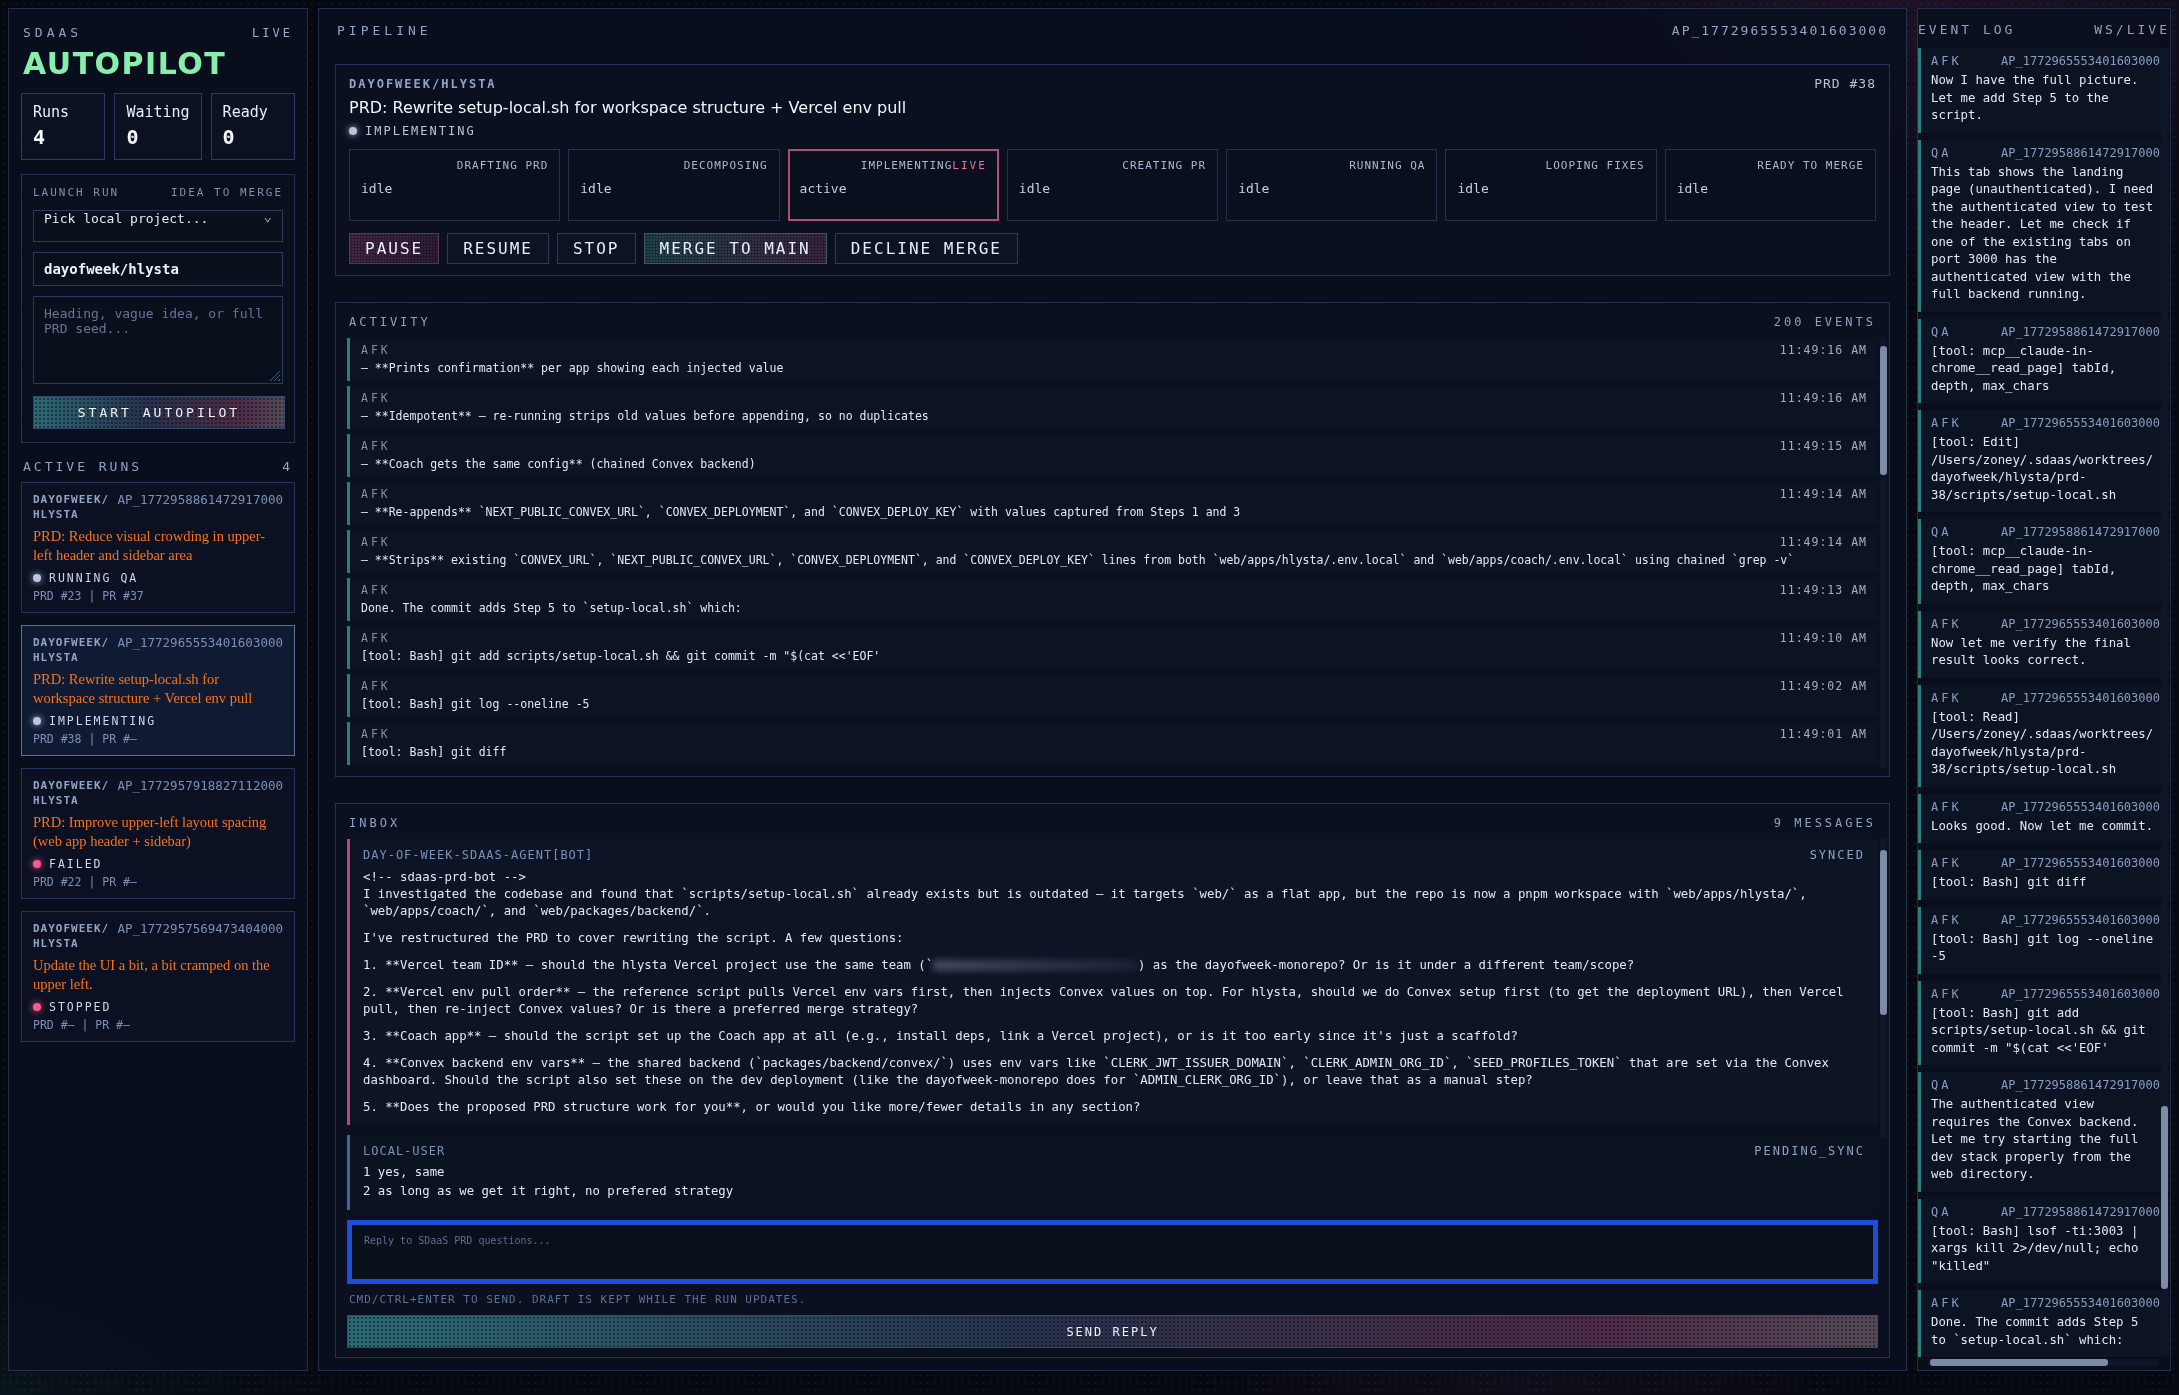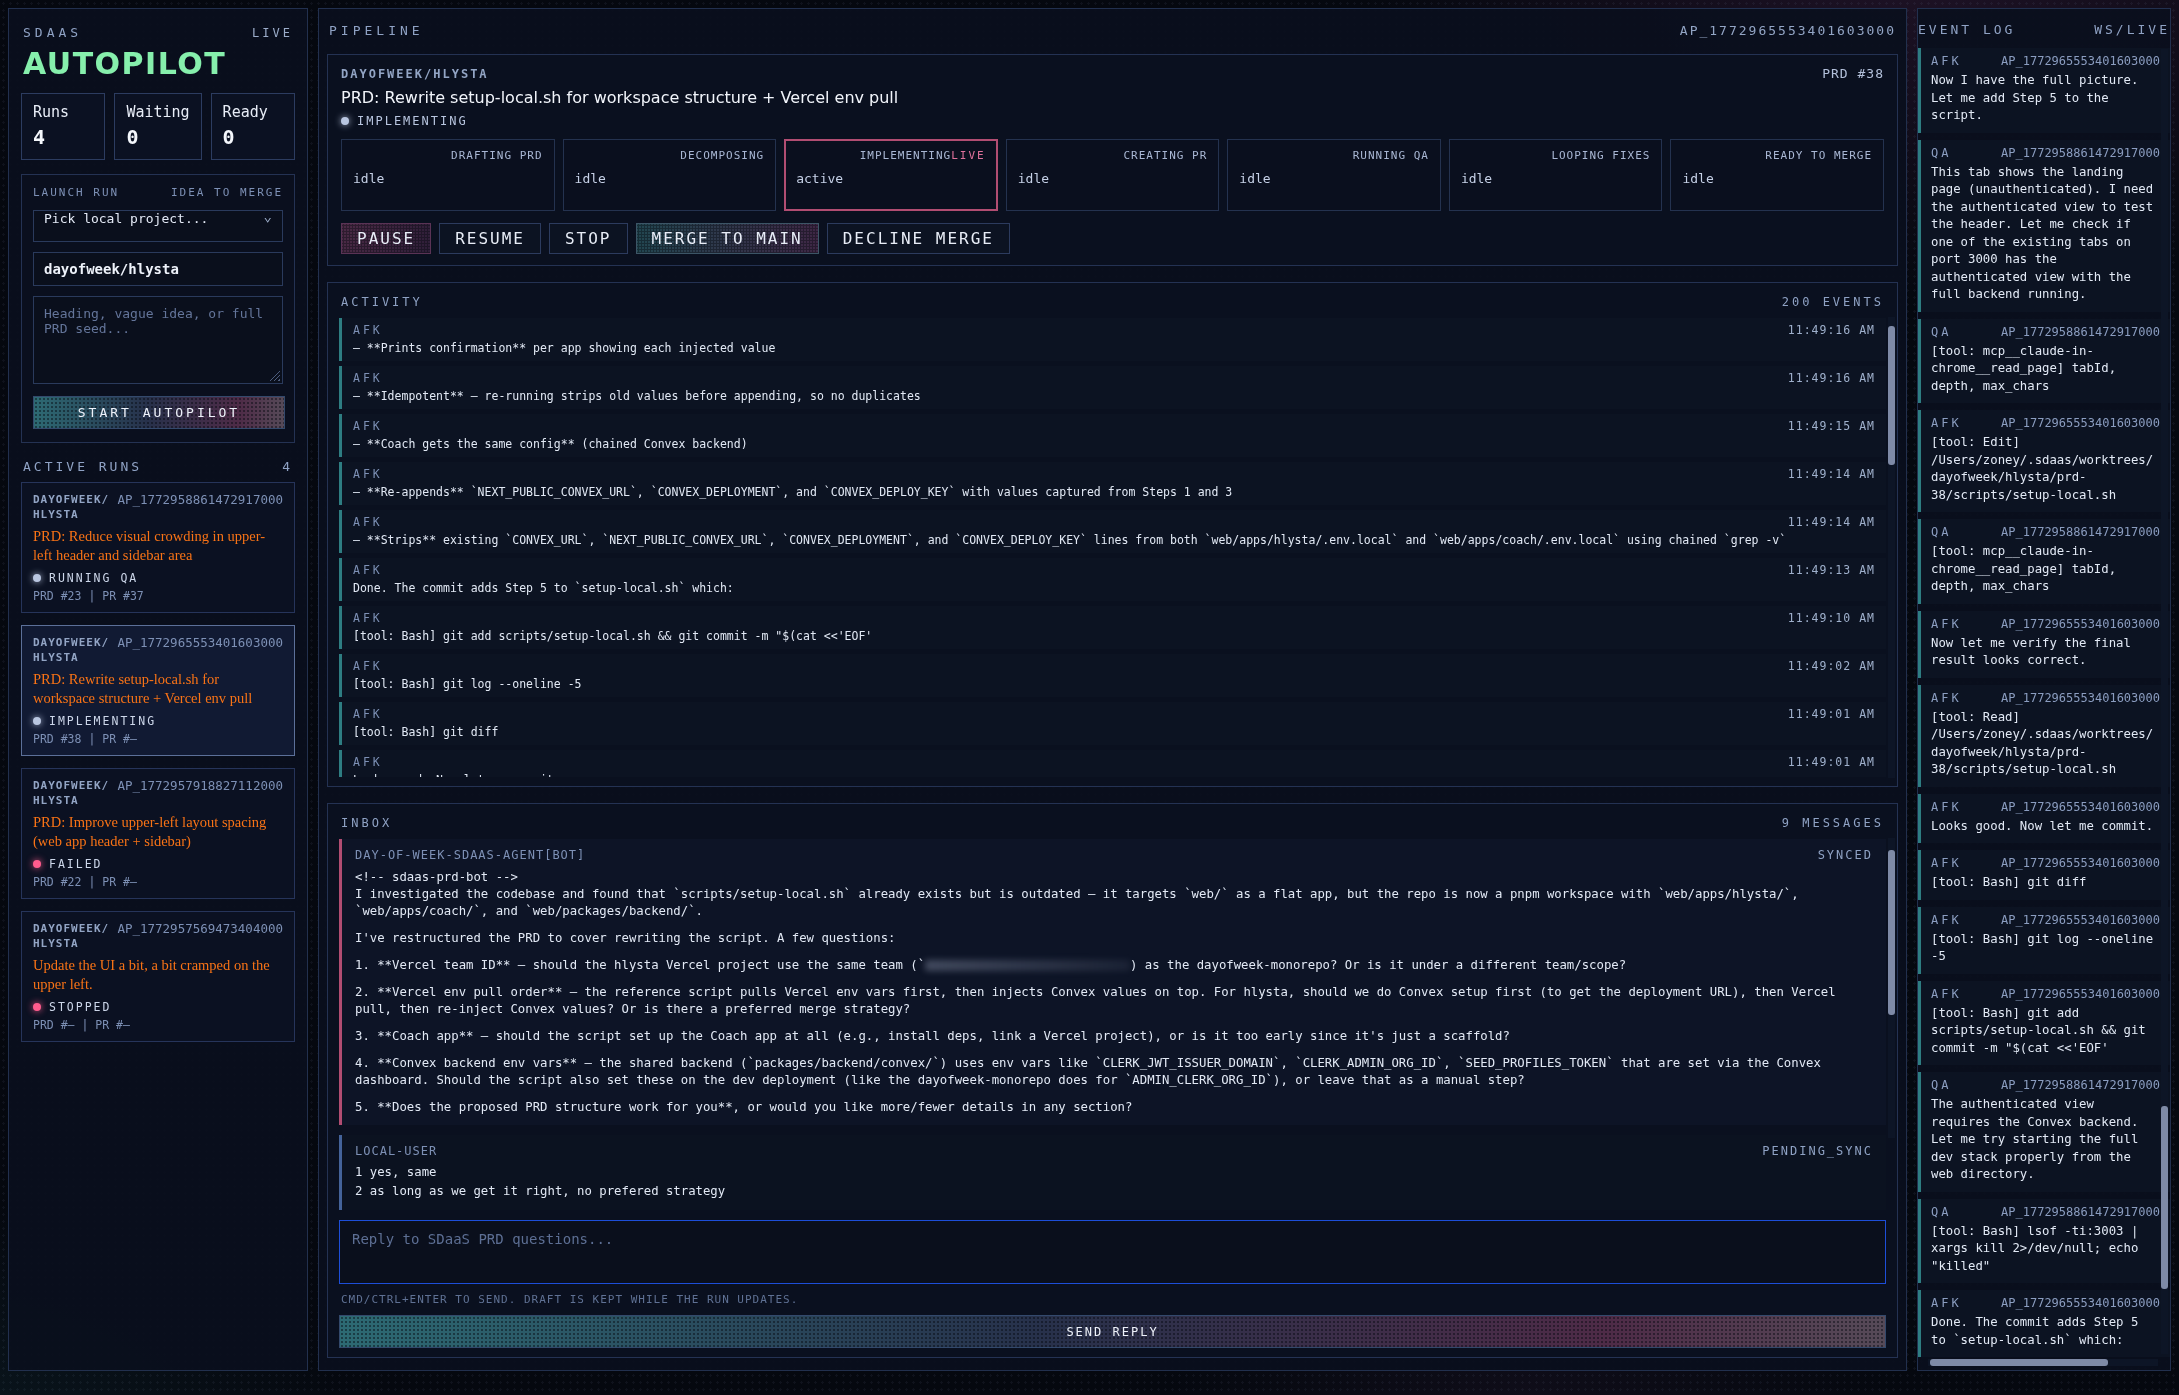--- a/index.html
+++ b/index.html
@@ -57,21 +57,21 @@
   .card-repo{color:#93a5c5;font-size:11px;letter-spacing:1px;font-weight:bold;width:92px;overflow-wrap:anywhere;line-height:15px}
   .card-id{color:#7d90b5;font-size:12.5px;text-align:right;white-space:nowrap}
   .card-title{font-family:Liberation Serif, serif;font-size:14.5px;color:#f97316;line-height:19px;margin:5px 0 6px}
   .card-status{display:flex;align-items:center;gap:8px;font-size:11.5px;letter-spacing:2px;color:#cdd7ea}
   .dot{width:8px;height:8px;border-radius:50%;flex:none}
   .dot-neutral{background:#b9c6e0;box-shadow:0 0 7px rgba(185,198,224,.9)}
   .dot-pink{background:#ff5c8d;box-shadow:0 0 7px rgba(255,92,141,.9)}
   .card-meta{color:#7d90b5;font-size:11.5px;margin-top:4px}
 
   
-  .main{flex:1;display:flex;flex-direction:column;padding:12px 8px;gap:16px;min-width:0}
+  .main{flex:1;display:flex;flex-direction:column;padding:12px 16px;gap:26px;min-width:0}
   .main-head{display:flex;justify-content:space-between;color:#8fa2c4;font-size:13px;letter-spacing:4px;padding:2px 2px 0}
   .main-head .rid{letter-spacing:2px;color:#93a5c5}
   .pipe-box{border:1px solid #243253;background:#0a101f;padding:11px 13px}
   .pipe-head{display:flex;justify-content:space-between;align-items:center}
   .pipe-repo{color:#93a5c5;font-size:12px;letter-spacing:2px;font-weight:bold}
   .pipe-prd{color:#b3c0da;font-size:13px;letter-spacing:1px}
   .pipe-title{font-family:"DejaVu Sans",sans-serif;font-size:16px;color:#f2f5fb;margin:7px 0 7px}
   .pipe-status{display:flex;gap:8px;align-items:center;color:#b9c6e0;font-size:12px;letter-spacing:2px}
   .stages{display:flex;gap:8px;margin:11px 0 12px}
   .stage{flex:1;border:1px solid #24324f;background:#0a0f1e;padding:9px 11px;height:52px}
@@ -102,22 +102,22 @@
   .inbox{height:535px;flex:none}
   .msg{border-left:3px solid #b14d72;background:#0d1426;padding:9px 13px;overflow:hidden}
   .msg-bot{flex:1;min-height:0}
   .msg-user{border-left-color:#44639a;background:#0b1220;margin-top:10px;flex:none}
   .msg-head{display:flex;justify-content:space-between;color:#7d90b5;font-size:12px;letter-spacing:1px}
   .msg-sync{color:#8fa2c4;letter-spacing:2px}
   .msg-body{margin-top:7px;font-size:12.3px;line-height:17px;color:#e2e9f5;display:flex;flex-direction:column;gap:10px}
   .redacted{display:inline-block;width:205px;height:11px;vertical-align:middle;border-radius:2px;
     background:linear-gradient(90deg,rgba(190,200,225,.30),rgba(190,200,225,.08));filter:blur(3px)}
   .user-lines{margin-top:5px;font-size:12.3px;line-height:19px;color:#e2e9f5}
-  .reply{display:block;width:100%;box-sizing:border-box;height:64px;margin-top:10px;border:1px solid #1d4ed8;background:#0a0f1c;
-    color:#e4eaf6;font-size:14px;padding:10px 12px;font-family:"DejaVu Sans Mono",monospace;resize:none;outline:none;flex:none}
+  .reply{display:block;width:100%;box-sizing:border-box;height:64px;margin-top:10px;border:5px solid #1d4ed8;background:#0a0f1c;
+    color:#e4eaf6;font-size:10px;padding:10px 12px;font-family:"DejaVu Sans Mono",monospace;resize:none;outline:none;flex:none}
   .reply::placeholder{color:#5d6f94}
   .send-note{color:#5f7194;font-size:11px;letter-spacing:1px;margin:9px 2px}
   .send-btn{height:31px;flex:none;border:1px solid #33496c;color:#eef2fa;font-size:12px;letter-spacing:2px;
     display:flex;align-items:center;justify-content:center;cursor:pointer}
 
   
   .eventlog{width:254px;flex:none;display:flex;flex-direction:column;padding:11px 0;position:relative;overflow:hidden}
   .ev-head-row{display:flex;justify-content:space-between;color:#8fa2c4;font-size:13px;letter-spacing:3px;padding:2px 0 2px}
   .ev-list{flex:1;overflow:hidden;display:flex;flex-direction:column;gap:7px;margin-top:9px;min-height:0}
   .ev-entry{border-left:3px solid #2e7d82;background:#0c1322;padding:6px 10px 8px;flex:none}

